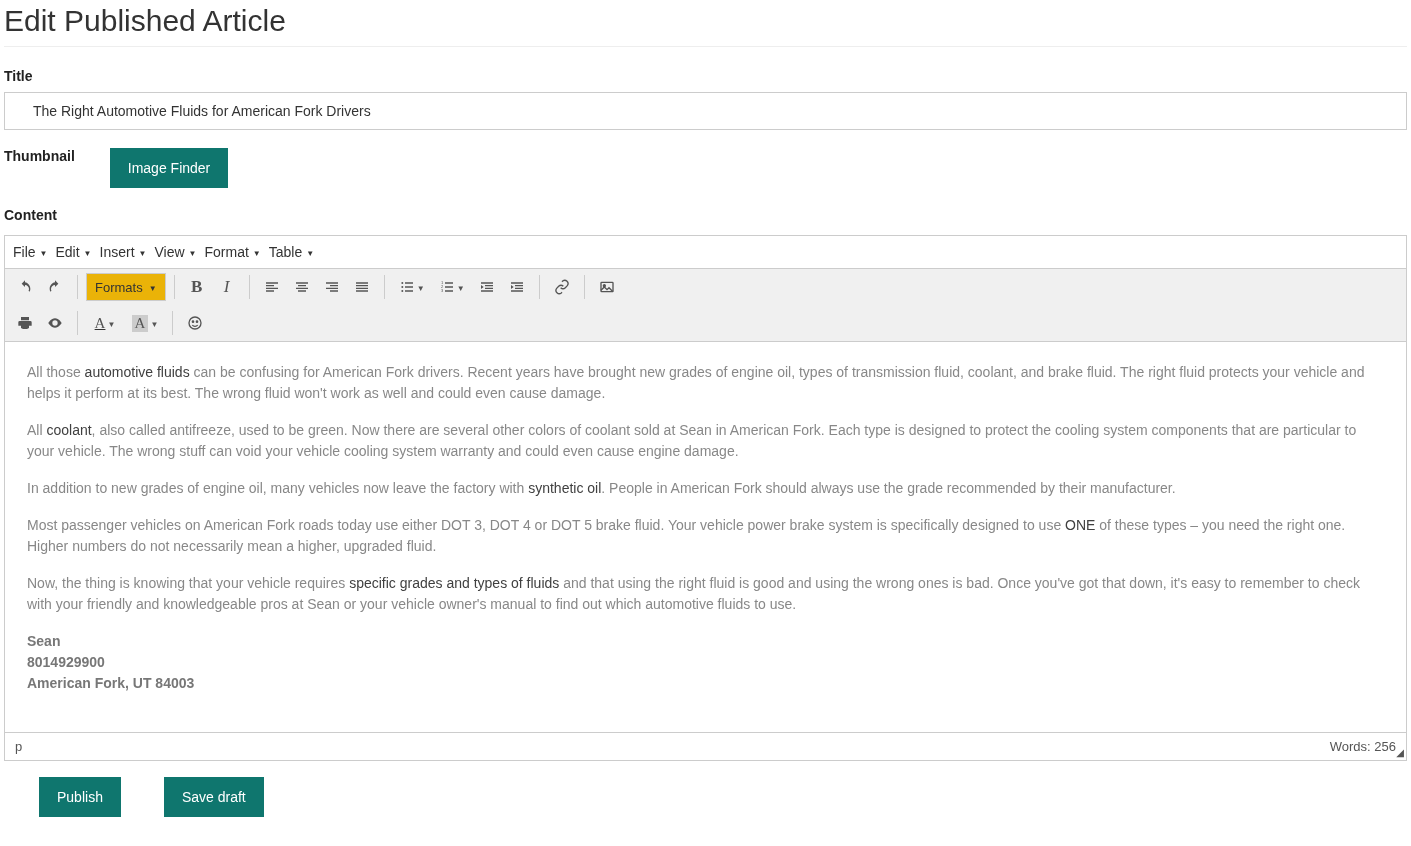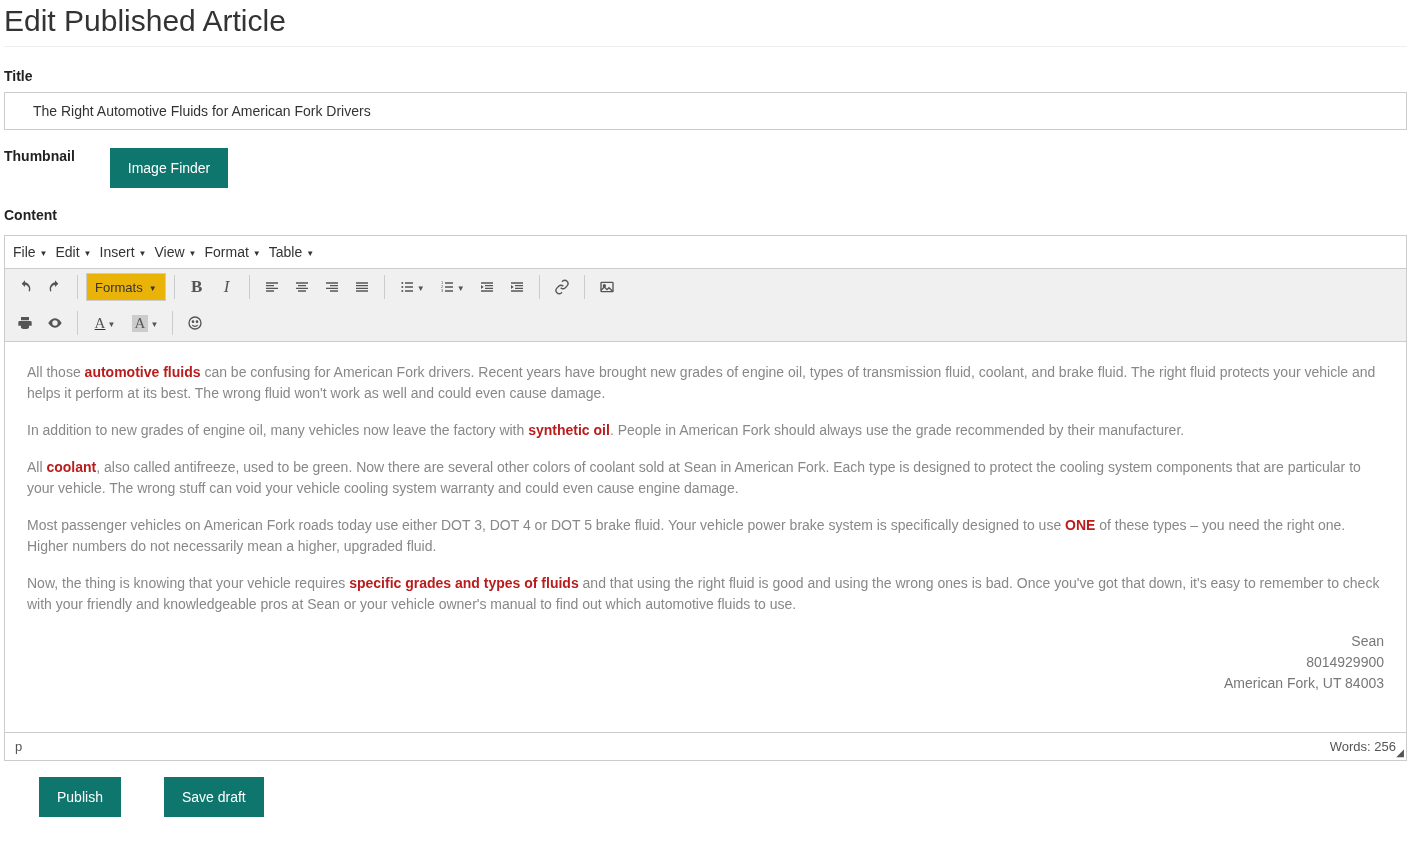--- a/index.html
+++ b/index.html
@@ -13,22 +13,22 @@
 .editor-wrap { border: 1px solid #ccc; background: #fff; margin-top: 4px; }
 .menubar { border-bottom: 1px solid #ccc; padding: 4px 8px; font-size: 14px; display: flex; gap: 8px; }
 .menu-item { padding: 4px 0; cursor: pointer; display: flex; align-items: center; gap: 4px; color: #333; }
 .caret { font-size: 8px; position: relative; top: 1px; }
 .toolbar { background: #f0f0f0; border-bottom: 1px solid #ccc; padding: 4px 6px; display: flex; flex-wrap: wrap; align-items: center; gap: 2px; }
 .toolbar .sep { width: 1px; height: 24px; background: #ccc; margin: 0 6px; }
 .tb-btn { width: 28px; height: 28px; display: flex; align-items: center; justify-content: center; cursor: pointer; color: #555; border-radius: 2px; }
 .tb-drop { display: flex; align-items: center; padding: 0 8px; height: 28px; border: 1px solid #ccc; background: #eab308; font-size: 13px; cursor: pointer; gap: 6px; }
 .content-area { padding: 20px 22px; font-size: 14px; color: #888; line-height: 1.5; height: 390px; overflow-y: scroll; position: relative; }
 .content-area p { margin-bottom: 16px; }
-.content-area .strong { font-weight: 700; color: #b91c1c; }
-.content-area .sig { font-weight: 400; color: #777; line-height: 1.5; text-align: right; }
+.content-area .strong { font-weight: 400; color: #404040; }
+.content-area .sig { font-weight: 700; color: #777; line-height: 1.5; }
 .statusbar { border-top: 1px solid #ccc; padding: 6px 10px; display: flex; justify-content: space-between; font-size: 13px; color: #555; position: relative; }
 .statusbar .resize { position: absolute; right: 2px; bottom: 2px; font-size: 10px; cursor: nwse-resize; }
 .actions { margin-top: 16px; display: flex; gap: 8px; }
 svg { width: 16px; height: 16px; }
 .content-area::-webkit-scrollbar { width: 16px; }
 .content-area::-webkit-scrollbar-track { background: #f1f1f1; }
 .content-area::-webkit-scrollbar-thumb { background: #c1c1c1; }
 </style>
 </head>
 <body>
@@ -193,22 +193,22 @@
           <circle cx="12" cy="12" r="9"></circle>
           <circle cx="9" cy="10" r="1" fill="currentColor"></circle>
           <circle cx="15" cy="10" r="1" fill="currentColor"></circle>
           <path d="M8 15c1 1.5 2.5 2 4 2s3-.5 4-2"></path>
         </svg>
       </div>
   </div>
 
   <div class="content-area">
     <p><span>All those </span><span class="strong">automotive fluids</span><span> can be confusing for American Fork drivers. Recent years have brought new grades of engine oil, types of transmission fluid, coolant, and brake fluid. The right fluid protects your vehicle and helps it perform at its best. The wrong fluid won't work as well and could even cause damage.</span></p>
+    <p><span>All </span><span class="strong">coolant</span><span>, also called antifreeze, used to be green. Now there are several other colors of coolant sold at Sean in American Fork. Each type is designed to protect the cooling system components that are particular to your vehicle. The wrong stuff can void your vehicle cooling system warranty and could even cause engine damage.</span></p>
     <p><span>In addition to new grades of engine oil, many vehicles now leave the factory with </span><span class="strong">synthetic oil</span><span>. People in American Fork should always use the grade recommended by their manufacturer.</span></p>
-    <p><span>All </span><span class="strong">coolant</span><span>, also called antifreeze, used to be green. Now there are several other colors of coolant sold at Sean in American Fork. Each type is designed to protect the cooling system components that are particular to your vehicle. The wrong stuff can void your vehicle cooling system warranty and could even cause engine damage.</span></p>
     <p><span>Most passenger vehicles on American Fork roads today use either DOT 3, DOT 4 or DOT 5 brake fluid. Your vehicle power brake system is specifically designed to use </span><span class="strong">ONE</span><span> of these types – you need the right one. Higher numbers do not necessarily mean a higher, upgraded fluid.</span></p>
     <p><span>Now, the thing is knowing that your vehicle requires </span><span class="strong">specific grades and types of fluids</span><span> and that using the right fluid is good and using the wrong ones is bad. Once you've got that down, it's easy to remember to check with your friendly and knowledgeable pros at Sean or your vehicle owner's manual to find out which automotive fluids to use.</span></p>
     <div class="sig">
       <div>Sean</div>
       <div>8014929900</div>
       <div>American Fork, UT 84003</div>
 
     </div>
   </div>
 

